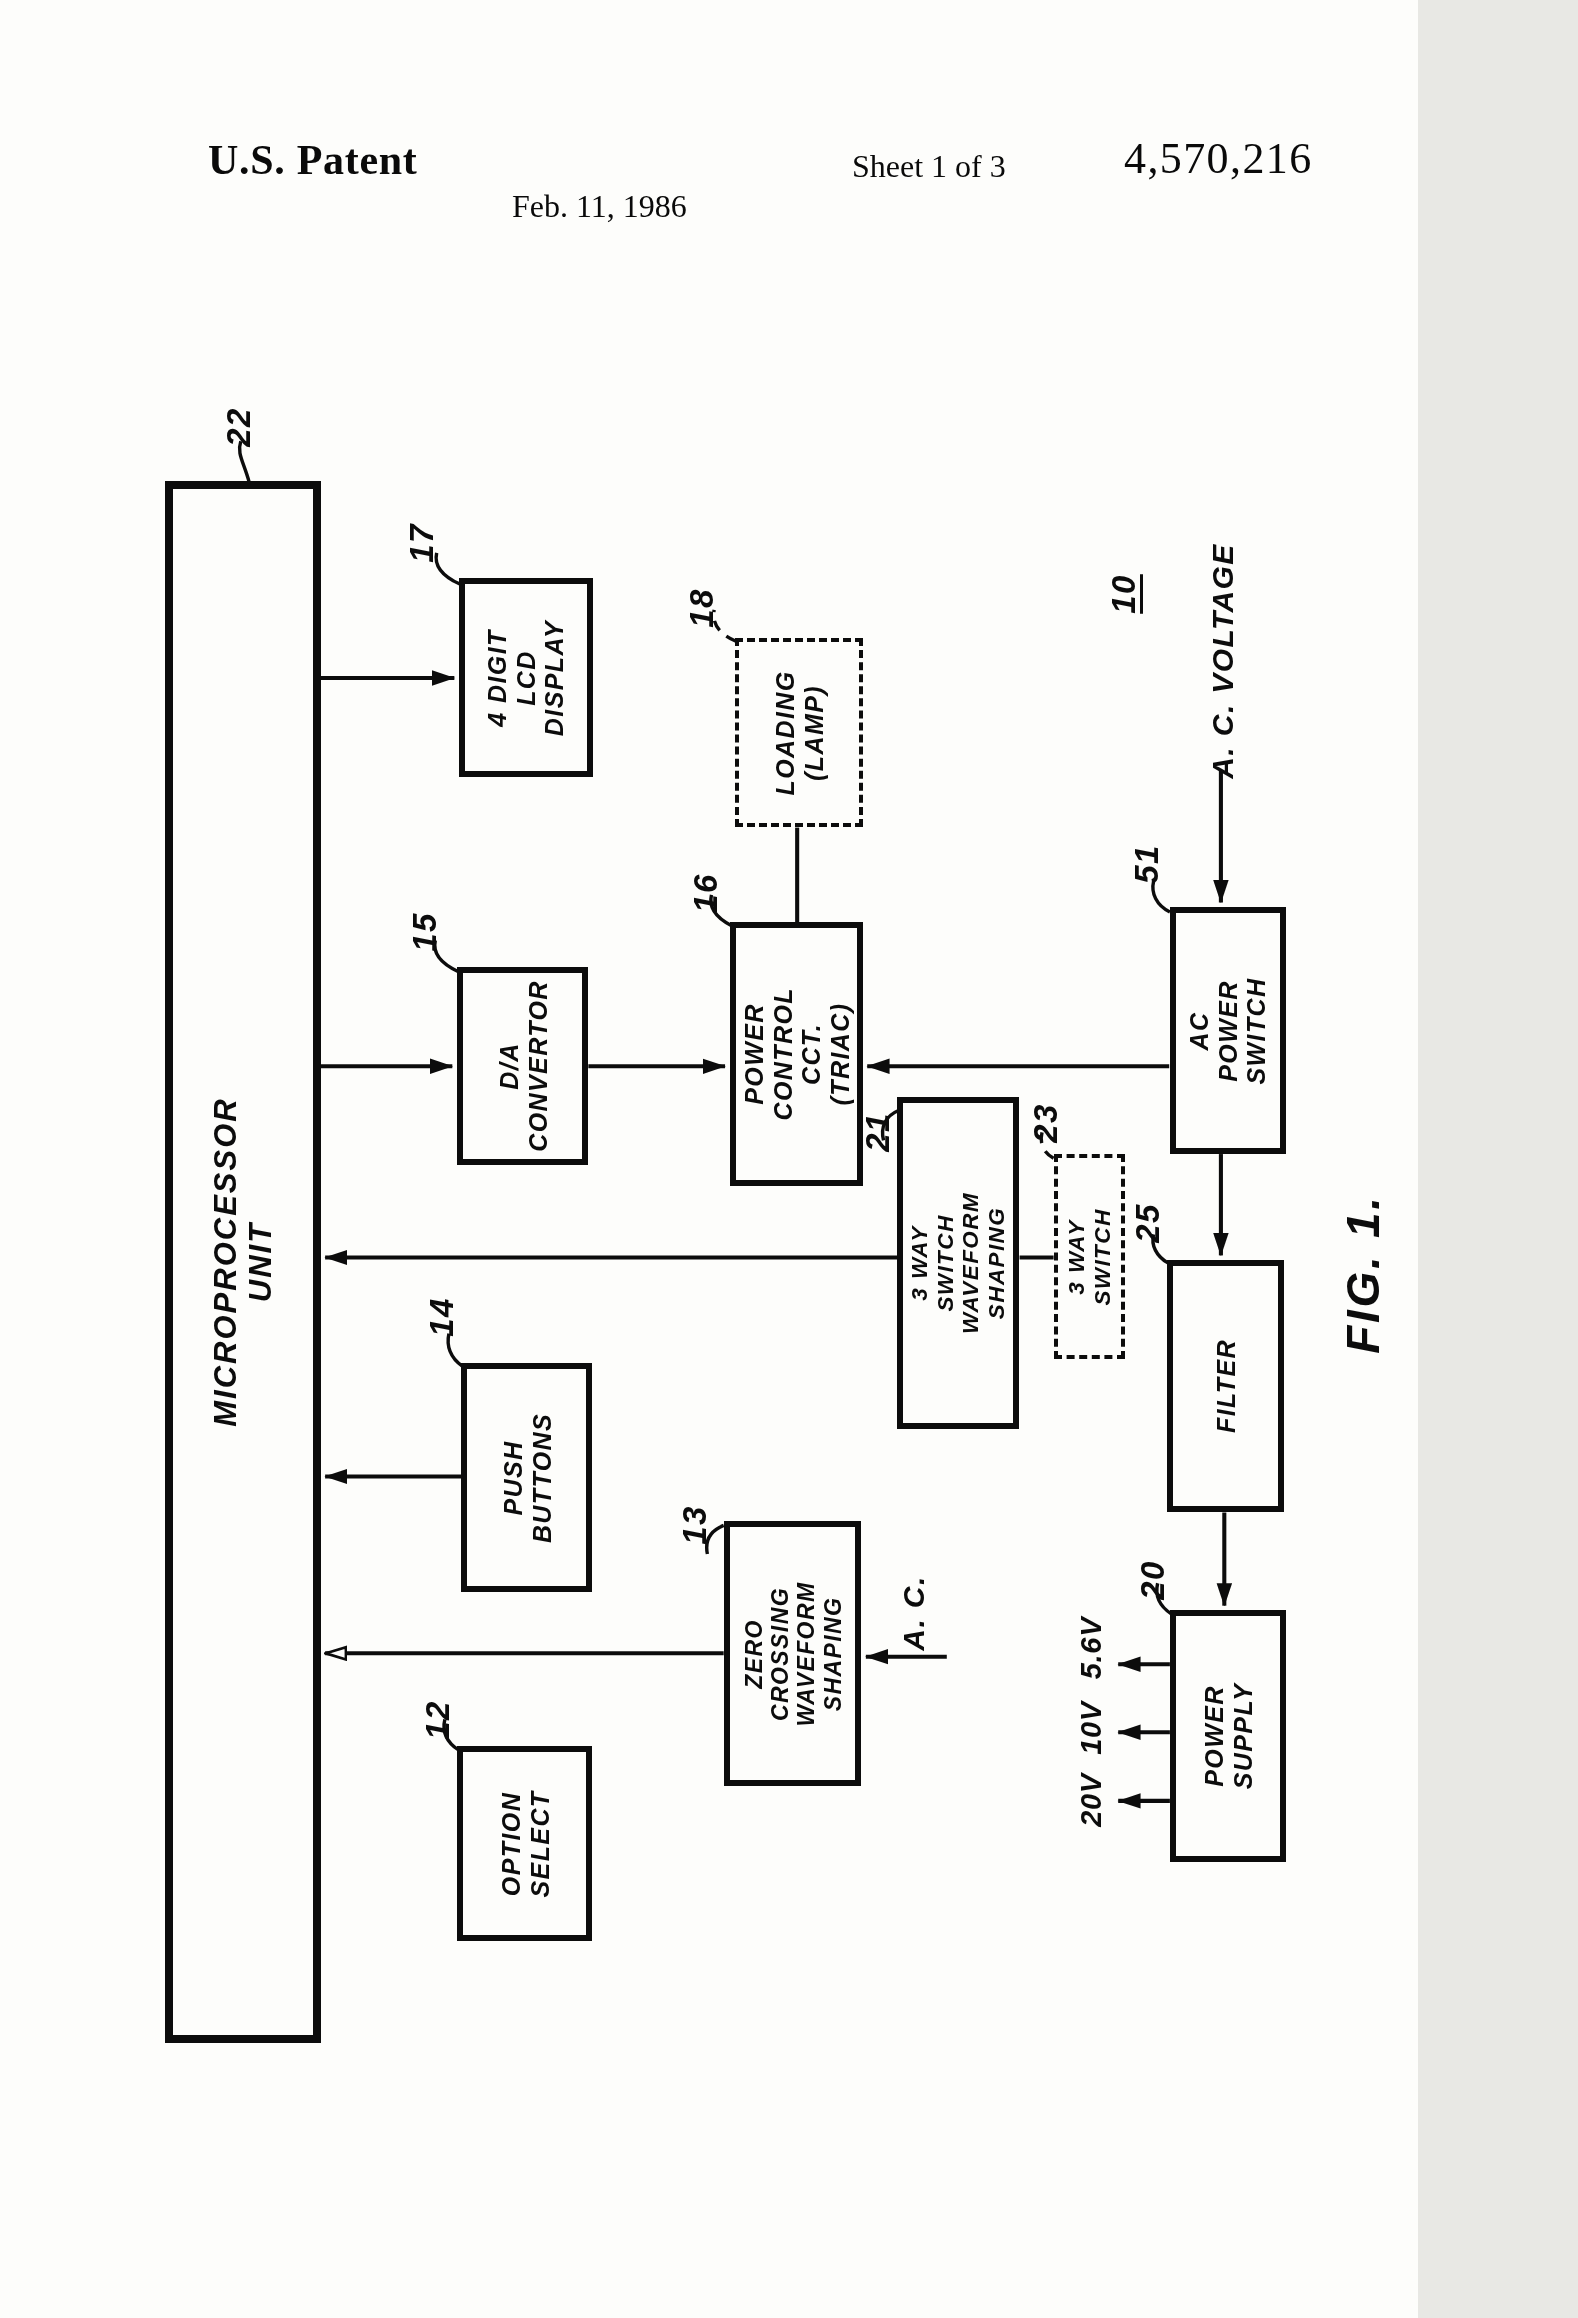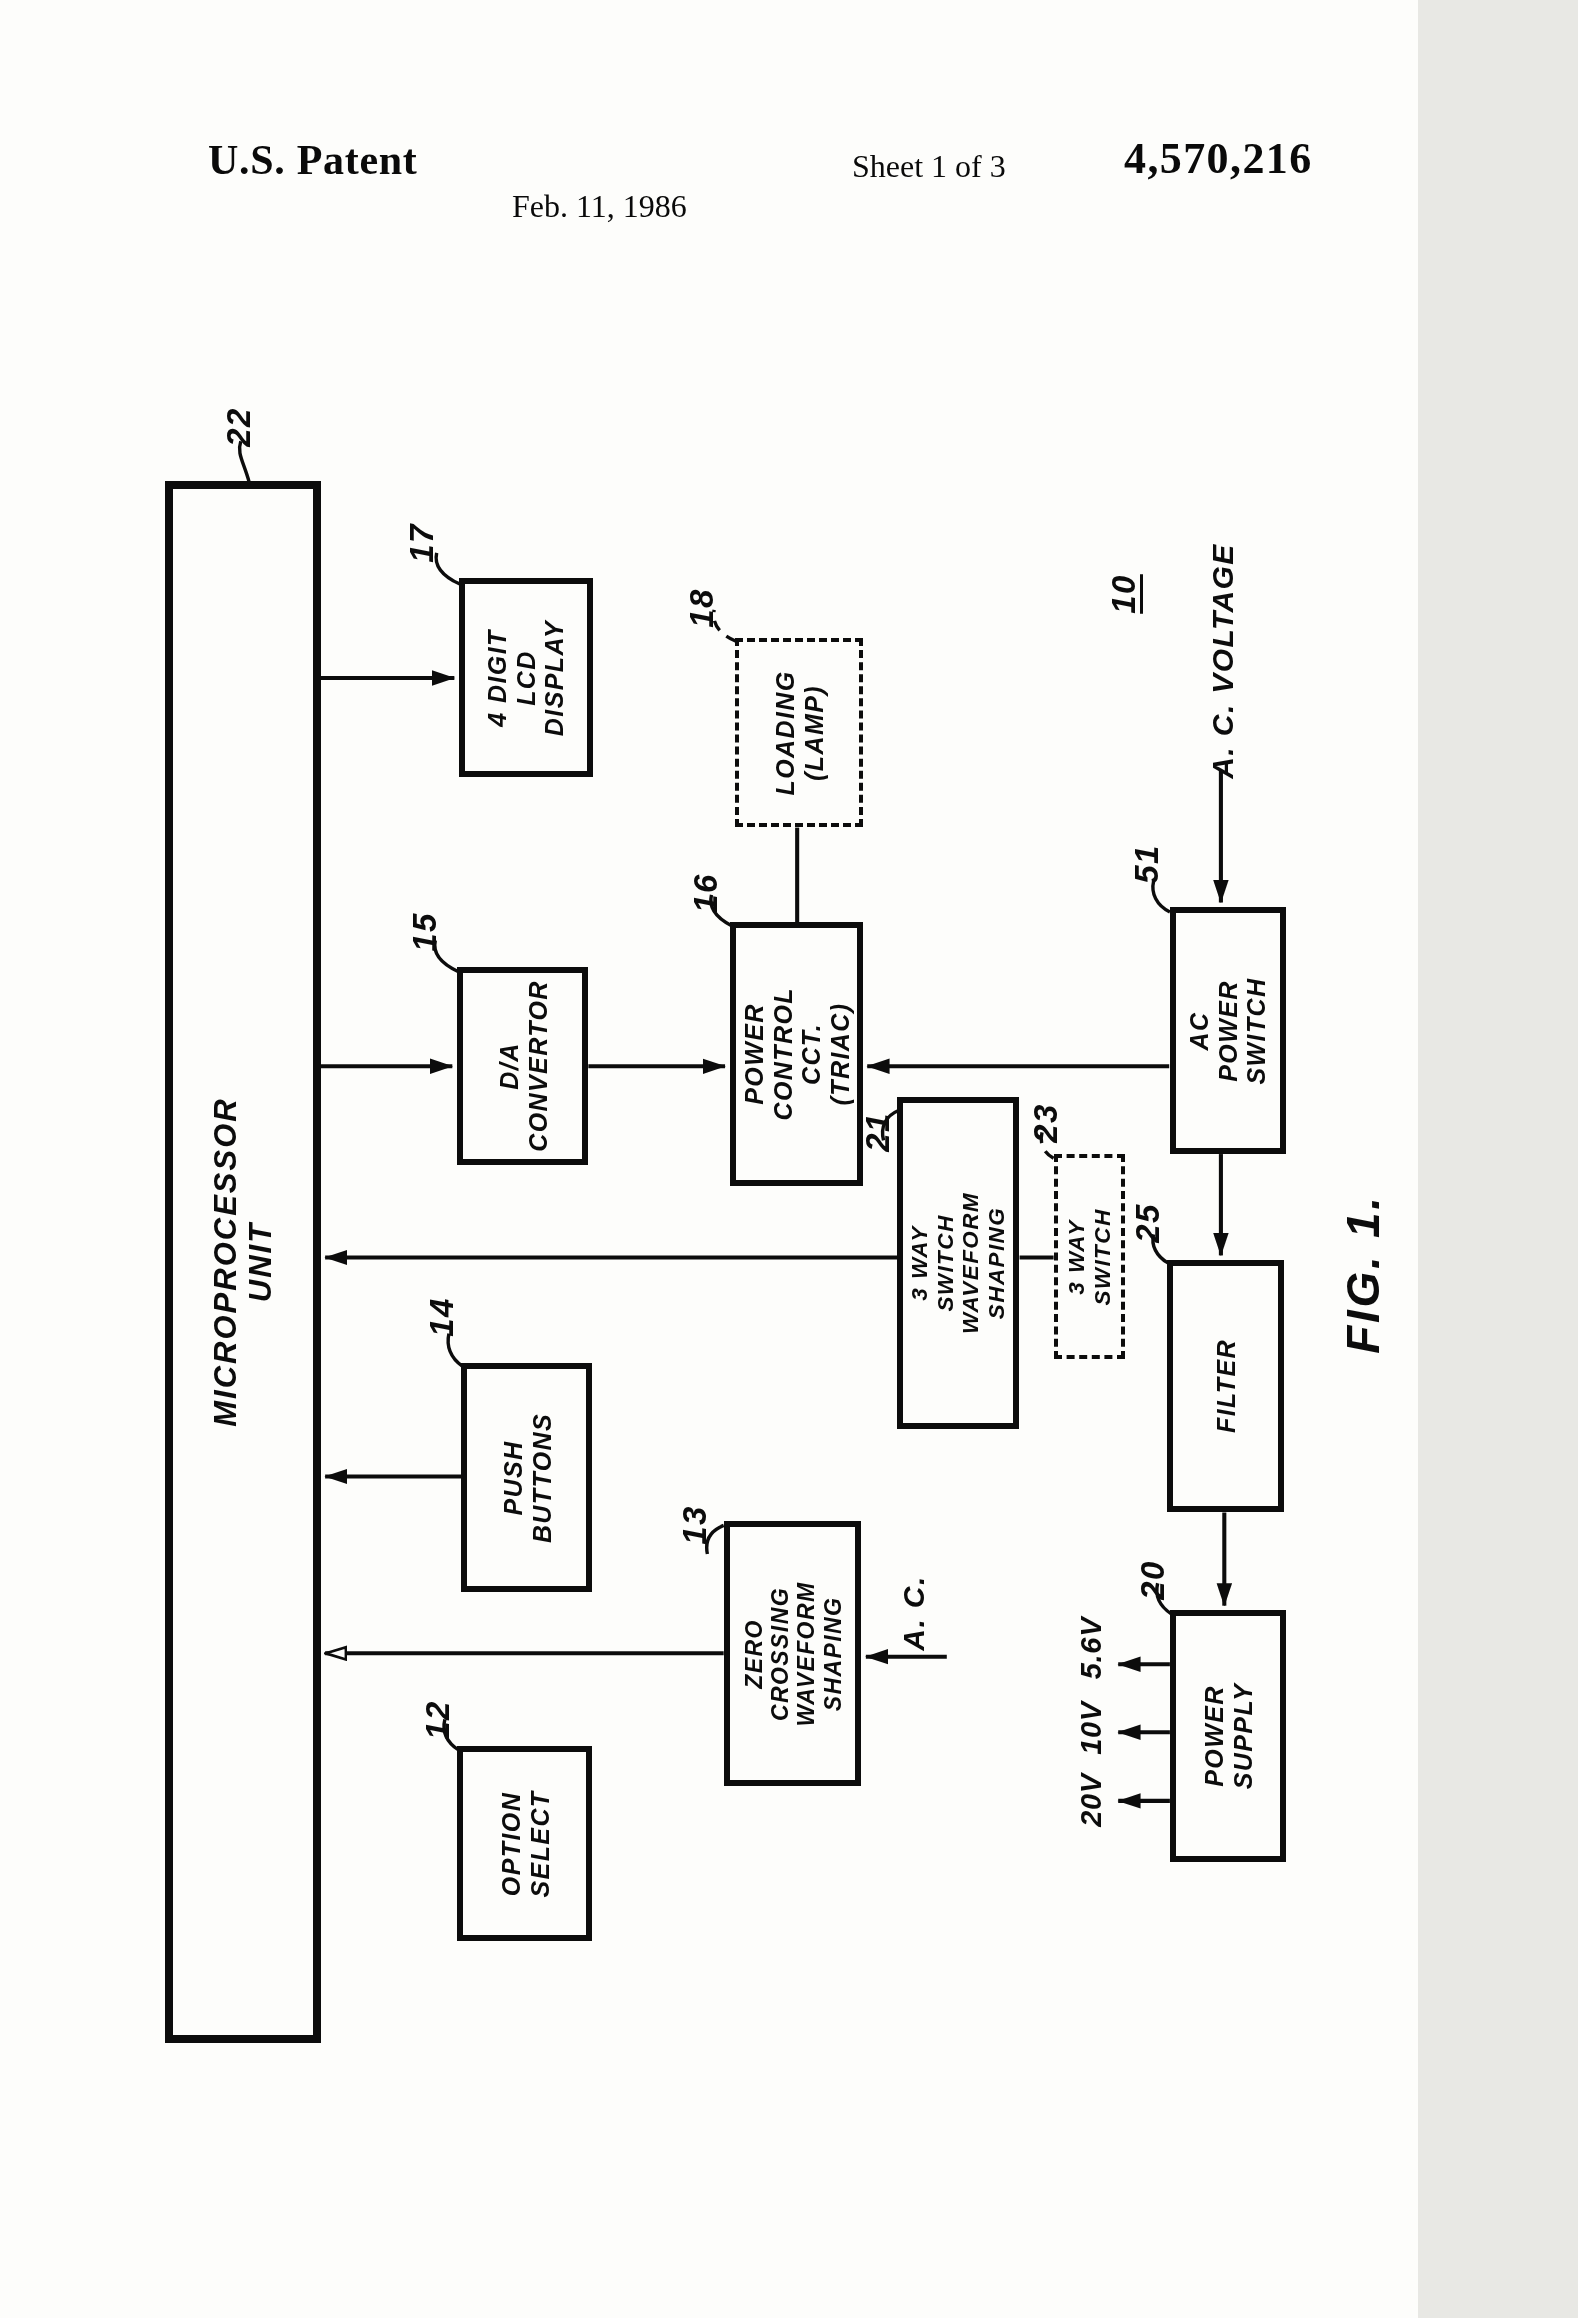--- a/index.html
+++ b/index.html
@@ -3,21 +3,21 @@
 <meta charset="utf-8">
 <style>
   html,body{margin:0;padding:0;background:#e8e8e4;}
   #page{position:relative;width:1418px;height:2319px;background:#fdfdfb;overflow:hidden;
         font-family:"Liberation Sans",sans-serif;color:#111;}
   
   .hdr{position:absolute;white-space:nowrap;font-family:"Liberation Serif",serif;color:#0a0a0a;}
   #h-title{left:208px;top:136px;font-size:42px;font-weight:bold;letter-spacing:0.7px;}
   #h-date{left:512px;top:148px;font-size:32px;margin-top:40px;}
   #h-sheet{left:852px;top:148px;font-size:32px;text-align:center;}
-  #h-number{left:1124px;top:133px;font-size:44px;font-weight:bold;letter-spacing:1.4px;}
+  #h-number{left:1124px;top:133px;font-size:44px;font-weight:normal;letter-spacing:1.4px;}
   
   .blk{position:absolute;border:6.8px solid #0c0c0c;background:#fdfdfb;box-sizing:border-box;}
   .blk.dashed{border:4.8px dashed #0c0c0c;}
   .blk .lbl{position:absolute;left:50%;top:50%;transform:translate(-50%,-50%) rotate(-90deg);
             white-space:pre-line;text-align:center;font-style:italic;font-weight:bold;
             font-size:25px;line-height:1.14;letter-spacing:1.4px;color:#0c0c0c;}
   #b-mpu{left:165px;top:481px;width:156px;height:1562px;border-width:8.2px;}
   #b-mpu .lbl{font-size:31px;letter-spacing:2px;}
   #b-lcd{left:459px;top:578px;width:134px;height:199px;}
   #b-loading{left:735px;top:638px;width:128px;height:189px;}

